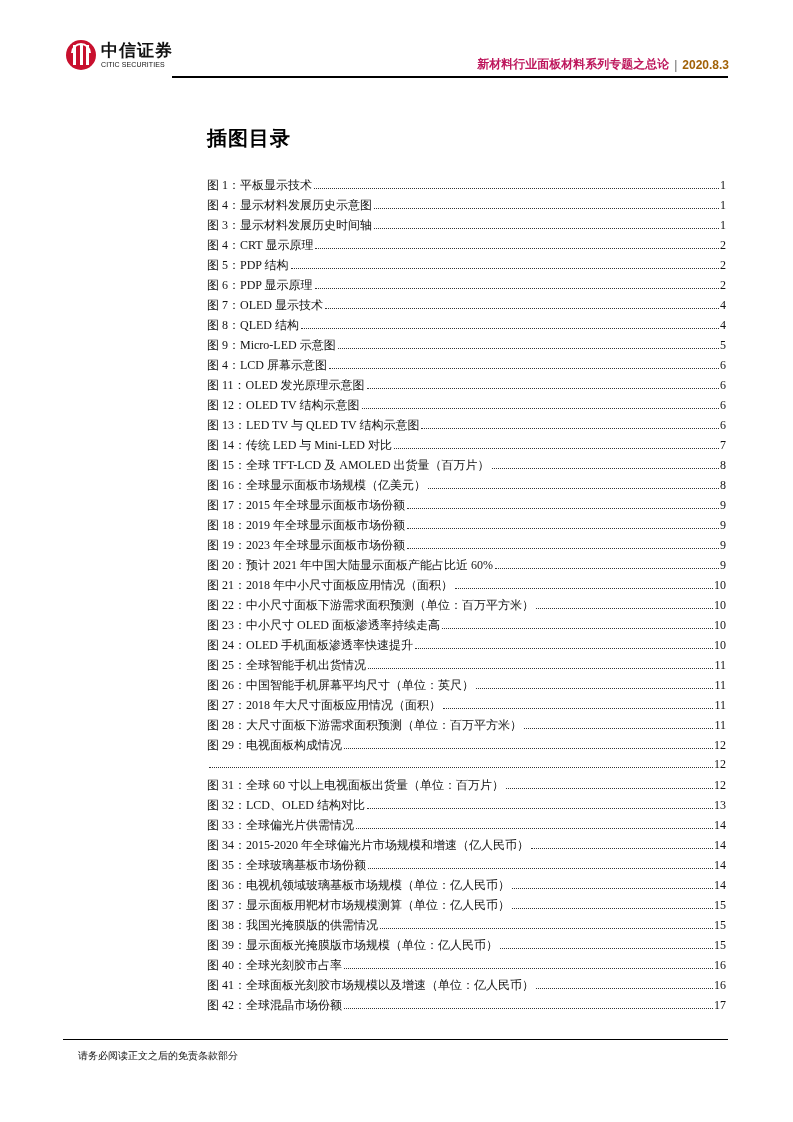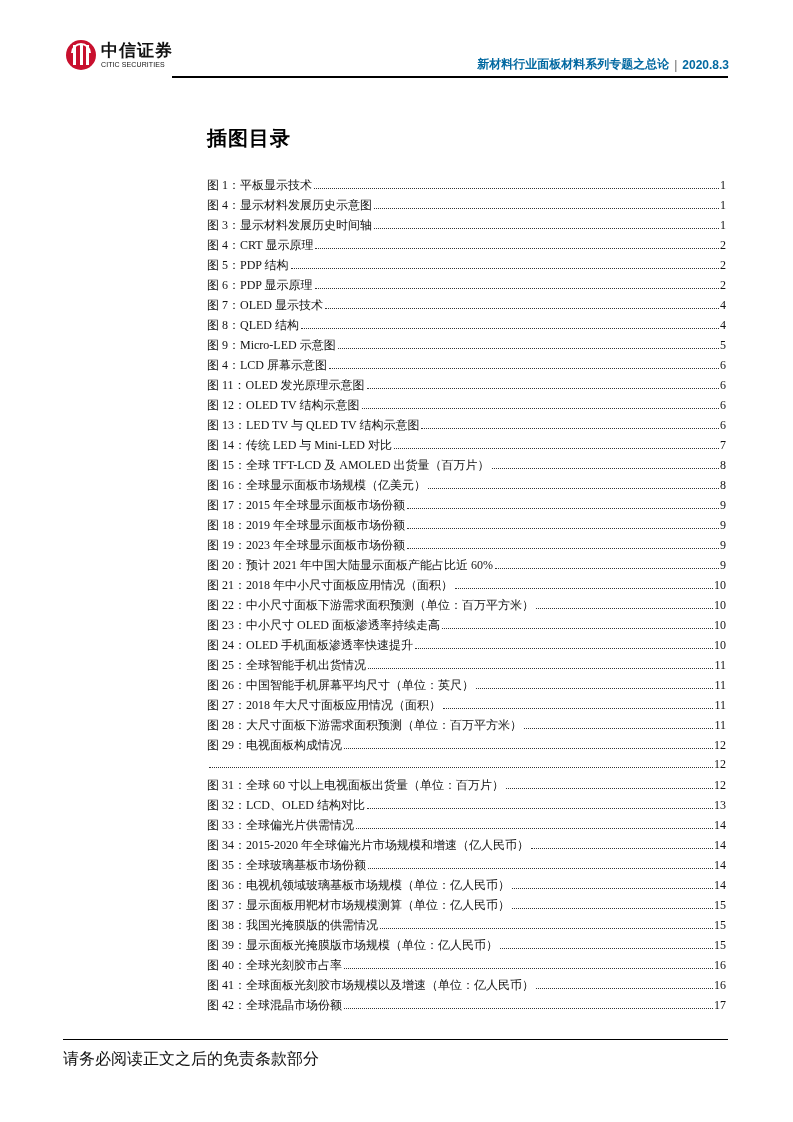--- a/index.html
+++ b/index.html
@@ -9,35 +9,35 @@
   .header { position: absolute; left: 0; top: 0; width: 793px; height: 80px; }
   .logo { position: absolute; left: 66px; top: 40px; display: flex; align-items: center; }
   .logo-mark { width: 30px; height: 30px; border-radius: 50%; background: #c8102e; position: relative; overflow: hidden; }
   .logo-mark .bar { position: absolute; top: 5px; width: 3px; height: 20px; background: #fff; }
   .logo-mark .arc { position: absolute; left: 5px; top: 3px; width: 20px; height: 10px; border: 2px solid #fff; border-bottom: none; border-radius: 12px 12px 0 0; box-sizing: border-box; }
   .logo-text { margin-left: 5px; display: flex; flex-direction: column; line-height: 1; }
   .logo-cn { font-family: "DejaVu Serif", serif; font-weight: bold; font-size: 17px; color: #111; letter-spacing: 1px; }
   .logo-en { font-size: 7px; color: #111; margin-top: 2px; letter-spacing: 0.1px; }
 
   .header-title { position: absolute; right: 64px; top: 56px; font-size: 12px; font-weight: bold; display: flex; align-items: center; }
-  .header-title .t { color: #0369a1; }
+  .header-title .t { color: #be185d; }
   .header-title .sep { color: #666; margin: 0 5px; font-weight: normal; }
-  .header-title .d { color: #0369a1; text-align: right; }
+  .header-title .d { color: #a16207; text-align: right; }
   .header-rule { position: absolute; left: 172px; top: 76px; width: 556px; height: 2px; background: #000; }
 
   .toc-title { position: absolute; left: 207px; top: 125px; font-size: 20px; font-weight: bold; color: #000; letter-spacing: 1px; }
 
   .toc { position: absolute; left: 207px; top: 177px; width: 519px; }
   .toc-row { display: flex; align-items: baseline; height: 20px; font-size: 12px; color: #111; font-family: Liberation Serif, serif; }
   .toc-label { white-space: nowrap; }
   .toc-dots { flex: 1; border-bottom: 1px dotted #333; margin: 0 1px 3px 2px; height: 1px; }
   .toc-page { white-space: nowrap; }
 
   .footer-rule { position: absolute; left: 63px; top: 1039px; width: 665px; height: 1px; background: #000; }
-  .footer-text { position: absolute; left: 63px; top: 1049px; font-size: 16px; color: #111; }
+  .footer-text { position: absolute; left: 78px; top: 1049px; font-size: 10px; color: #111; }
 </style>
 </head>
 <body>
 
 <div class="header">
   <div class="logo">
     <div class="logo-mark">
       <div class="arc"></div>
       <div class="bar" style="left:7px"></div>
       <div class="bar" style="left:13.5px"></div>

